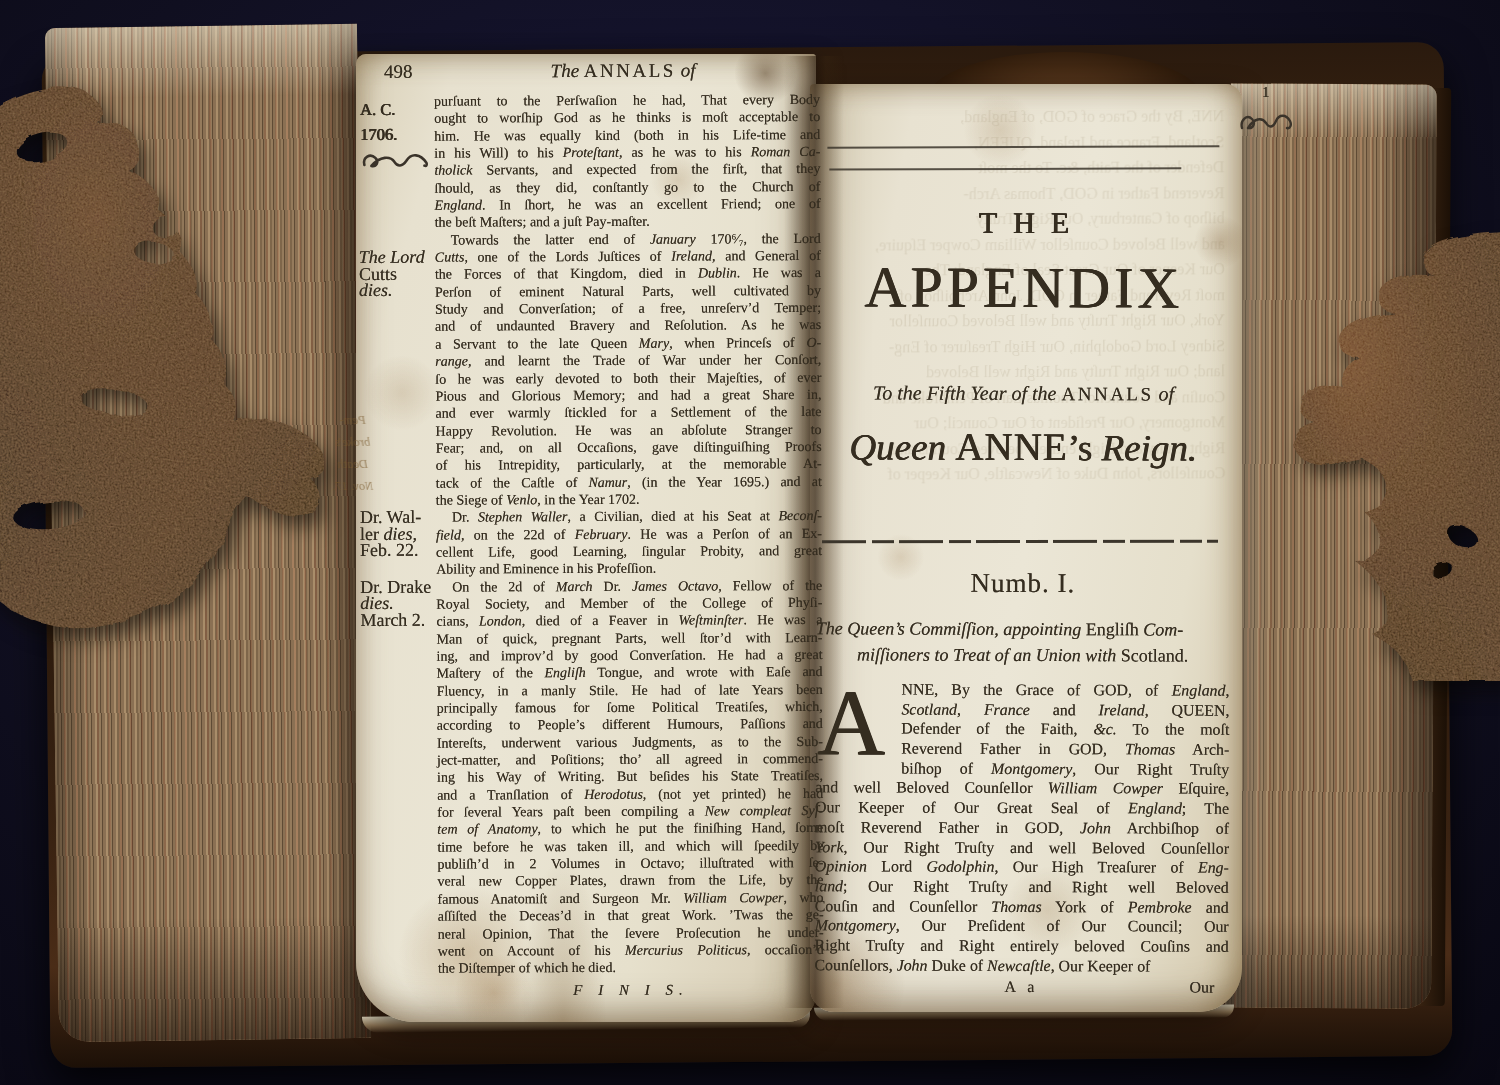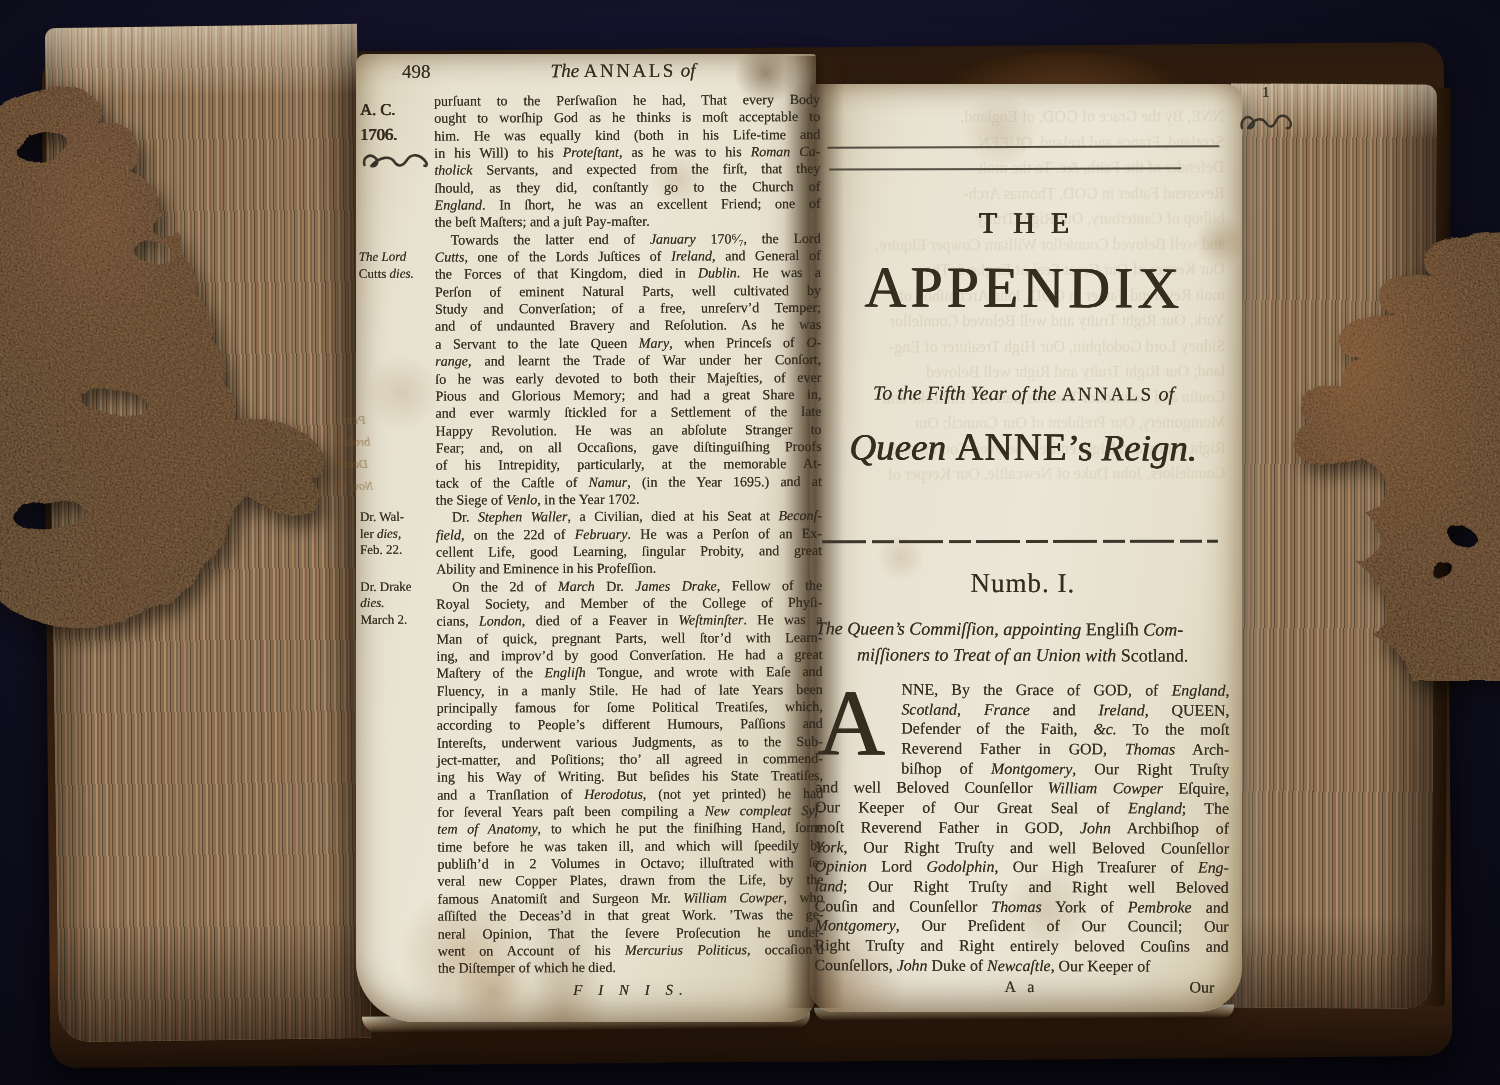--- a/index.html
+++ b/index.html
@@ -99,23 +99,23 @@
   .thick{text-shadow:.4px 0 currentColor,-.4px 0 currentColor;}
   .soft{text-shadow:0 0 .5px rgba(53,45,32,.8);}
   .lp-text{left:360px;top:56px;width:452px;height:960px;transform:rotate(-.25deg);}
   .rp-text{left:816px;top:86px;width:414px;height:920px;transform:rotate(.2deg);}
   .sg-i{font-style:italic;}
   .sg-c{letter-spacing:2.5px;}
   .tl{height:17.35px;line-height:17.35px;font-size:14px;text-align:justify;text-align-last:justify;white-space:nowrap;}
   .tl.nj{text-align-last:left;}
   .tl.ind{padding-left:16px;}
   .para{position:relative;}
-  .mnote{position:absolute;left:-76px;width:72px;font-size:13px;line-height:16.5px;text-align:left;}
+  .mnote{position:absolute;left:-76px;width:72px;font-size:18px;line-height:16.5px;text-align:left;}
   .lp-header{position:absolute;top:4px;left:0;width:452px;height:26px;font-size:19px;}
-  .lp-pageno{position:absolute;left:44px;top:0;}
+  .lp-pageno{position:absolute;left:26px;top:0;}
   .lp-title{position:absolute;left:110px;top:0;width:310px;text-align:center;}
   .lp-margin-year{position:absolute;left:2px;top:40px;font-size:16.5px;line-height:25px;}
   .lp-col{position:absolute;left:76px;top:36px;width:386px;}
   .finis{margin-top:5px;text-align:center;letter-spacing:6px;font-size:15px;font-style:italic;}
   .ghost-margin{
     position:absolute;left:-28px;top:352px;width:42px;
     transform:scaleX(-1);font-style:italic;font-size:12.5px;line-height:22px;
     color:rgba(122,92,48,.62);filter:blur(.4px);text-align:center;
   }
   
@@ -236,21 +236,21 @@
         <div class="tl"><span class="sg-i">field</span><span>, on the 22d of </span><span class="sg-i">February</span><span>.  He was a Perſon of an Ex-</span></div>
         <div class="tl"><span>cellent Life, good Learning, ſingular Probity, and great</span></div>
         <div class="tl nj"><span>Ability and Eminence in his Profeſſion.</span></div>
       </div>
       <div class="para">
         <div class="mnote" style="top: 0px;">
           <div><span>Dr. Drake</span></div>
           <div><span class="sg-i">dies.</span></div>
           <div><span>March 2.</span></div>
         </div>
-        <div class="tl ind"><span>On the 2d of </span><span class="sg-i">March</span><span> Dr. </span><span class="sg-i">James Drake</span><span>,  Fellow of the</span></div>
+        <div class="tl ind"><span>On the 2d of </span><span class="sg-i">March</span><span> Dr. </span><span class="sg-i">James Octavo</span><span>,  Fellow of the</span></div>
         <div class="tl"><span>Royal Society, and Member of the College of Phyſi-</span></div>
         <div class="tl"><span>cians, </span><span class="sg-i">London</span><span>, died of a Feaver in </span><span class="sg-i">Weſtminſter</span><span>.  He was a</span></div>
         <div class="tl"><span>Man of quick, pregnant Parts, well ſtor’d with Learn-</span></div>
         <div class="tl"><span>ing, and improv’d by good Converſation.  He had a great</span></div>
         <div class="tl"><span>Maſtery of the </span><span class="sg-i">Engliſh</span><span> Tongue, and wrote with Eaſe and</span></div>
         <div class="tl"><span>Fluency, in a manly Stile.   He had of late Years been</span></div>
         <div class="tl"><span>principally famous for ſome Political Treatiſes, which,</span></div>
         <div class="tl"><span>according to People’s different Humours, Paſſions and</span></div>
         <div class="tl"><span>Intereſts, underwent various Judgments, as to the Sub-</span></div>
         <div class="tl"><span>ject-matter, and Poſitions; tho’ all agreed in commend-</span></div>

